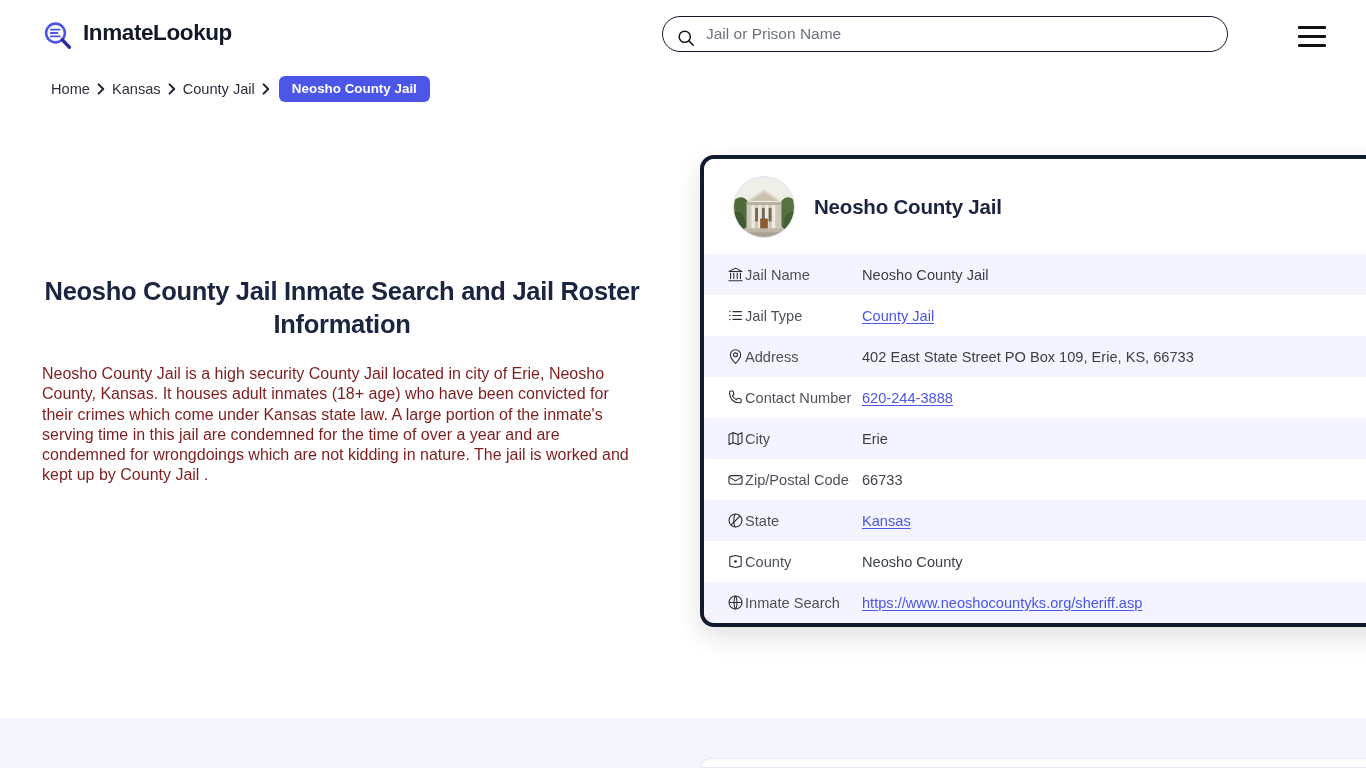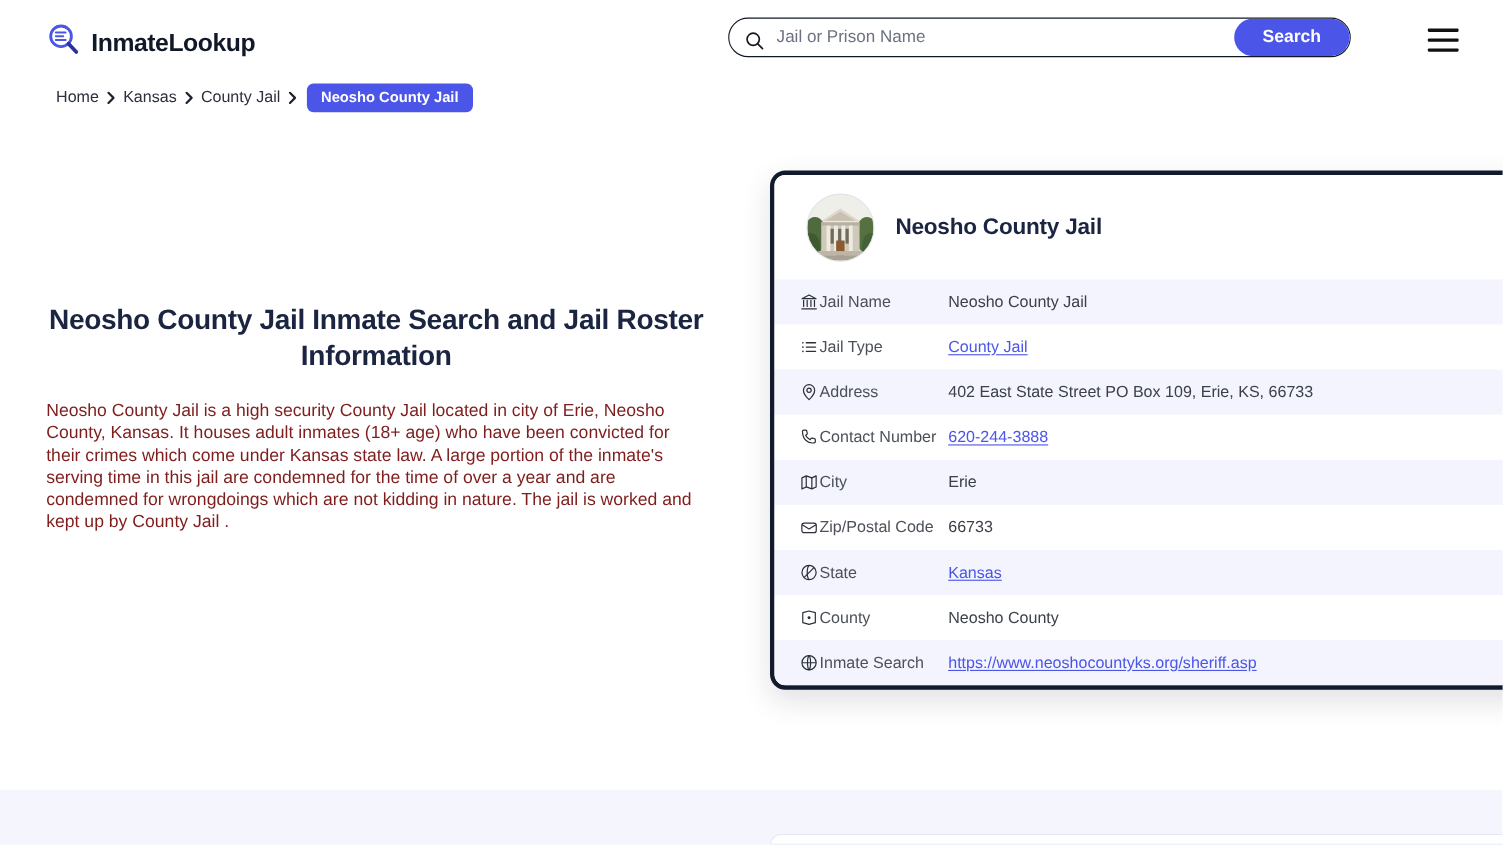--- a/index.html
+++ b/index.html
@@ -13,21 +13,21 @@
   body { position: relative; }
 
   
   .header {
     position: absolute; top: 0; left: 0;
     width: 1366px; height: 72px;
     background: #ffffff;
   }
   .logo-wrap {
     position: absolute; left: 42px; top: 20px;
-    display: flex; align-items: flex-end; gap: 9px;
+    display: flex; align-items: flex-start; gap: 9px;
     text-decoration: none;
   }
   .logo-mark { width: 32px; height: 32px; display: block; }
   .logo-text {
     font-size: 22.5px; font-weight: 700; color: #111827;
     letter-spacing: -0.4px; white-space: nowrap;
   }
 
   .searchbar {
     position: absolute; left: 662px; top: 16px;
@@ -201,21 +201,20 @@
   </a>
 
   <div class="searchbar">
     <span>
       <svg class="search-icon" viewBox="0 0 20 20" fill="none">
         <circle cx="8.6" cy="8.6" r="6.2" stroke="#15181f" stroke-width="1.7"></circle>
         <line x1="13.2" y1="13.2" x2="18" y2="18" stroke="#15181f" stroke-width="1.7" stroke-linecap="round"></line>
       </svg>
     </span>
     <input class="search-input" type="text" placeholder="Jail or Prison Name" style="">
-    <button class="search-btn">Search</button>
   </div>
 
   <div class="hamburger">
     <span></span>
     <span></span>
     <span></span>
   </div>
 </div>
 
 <nav class="breadcrumb">

